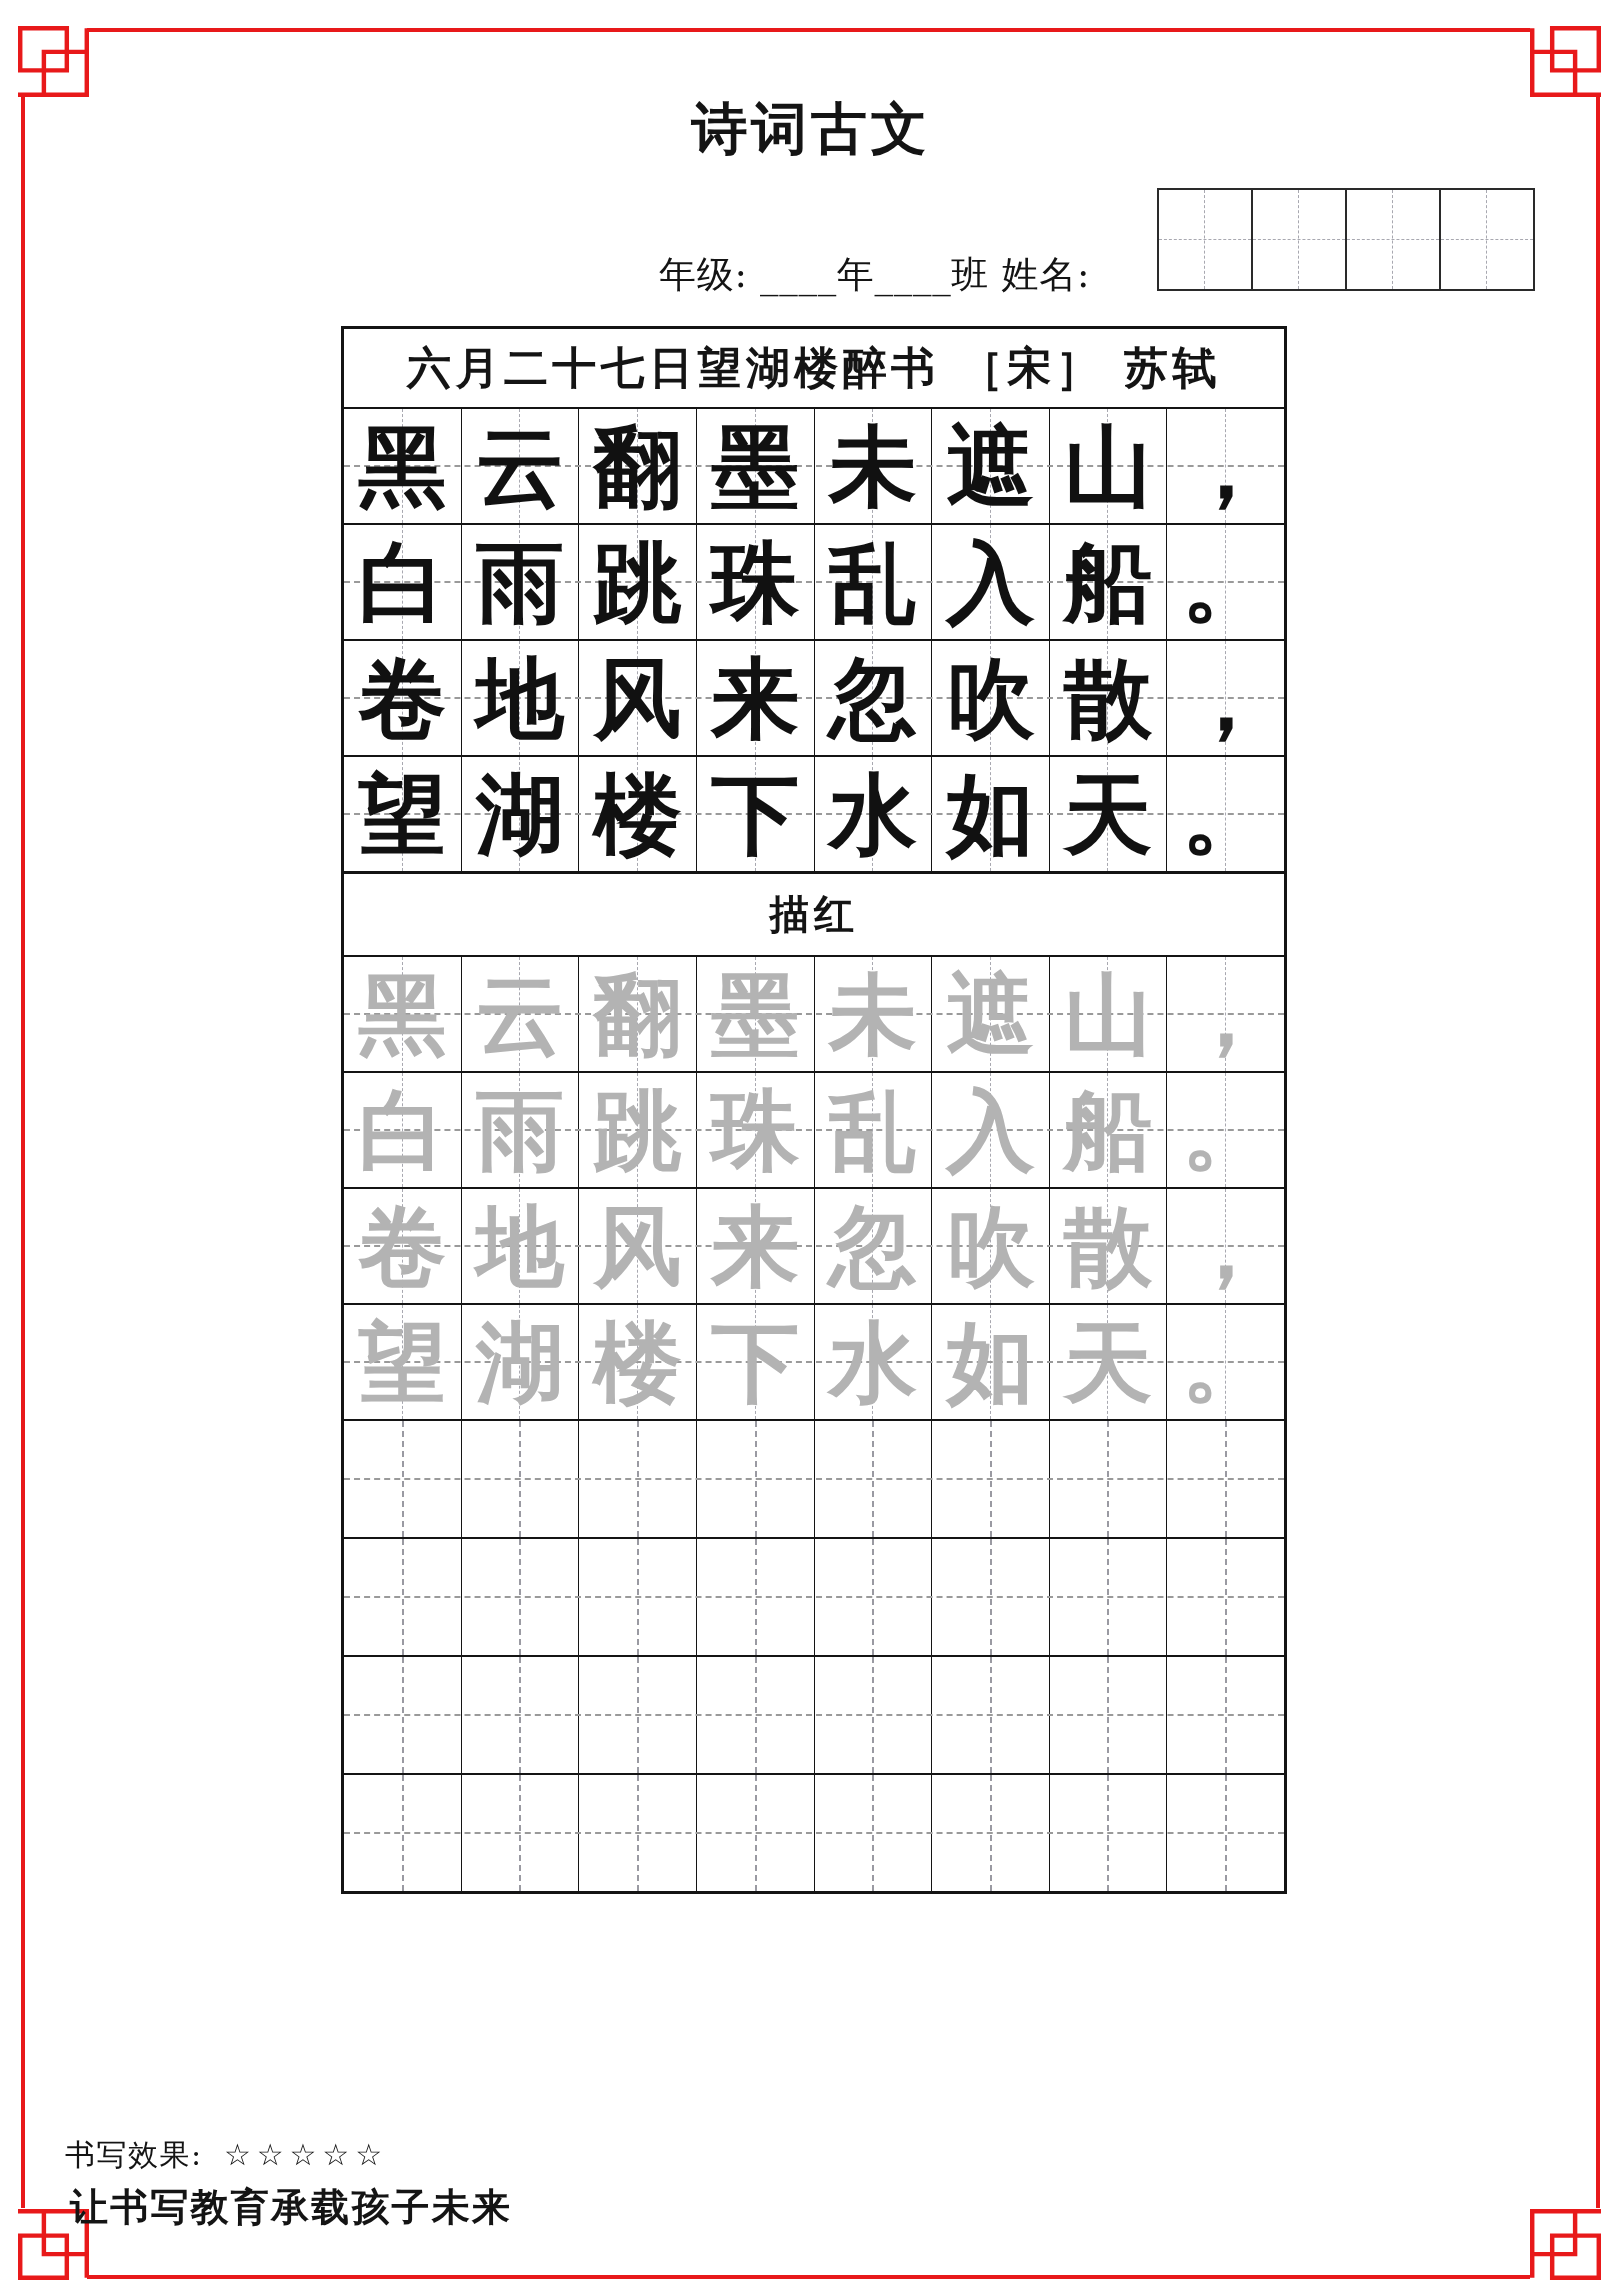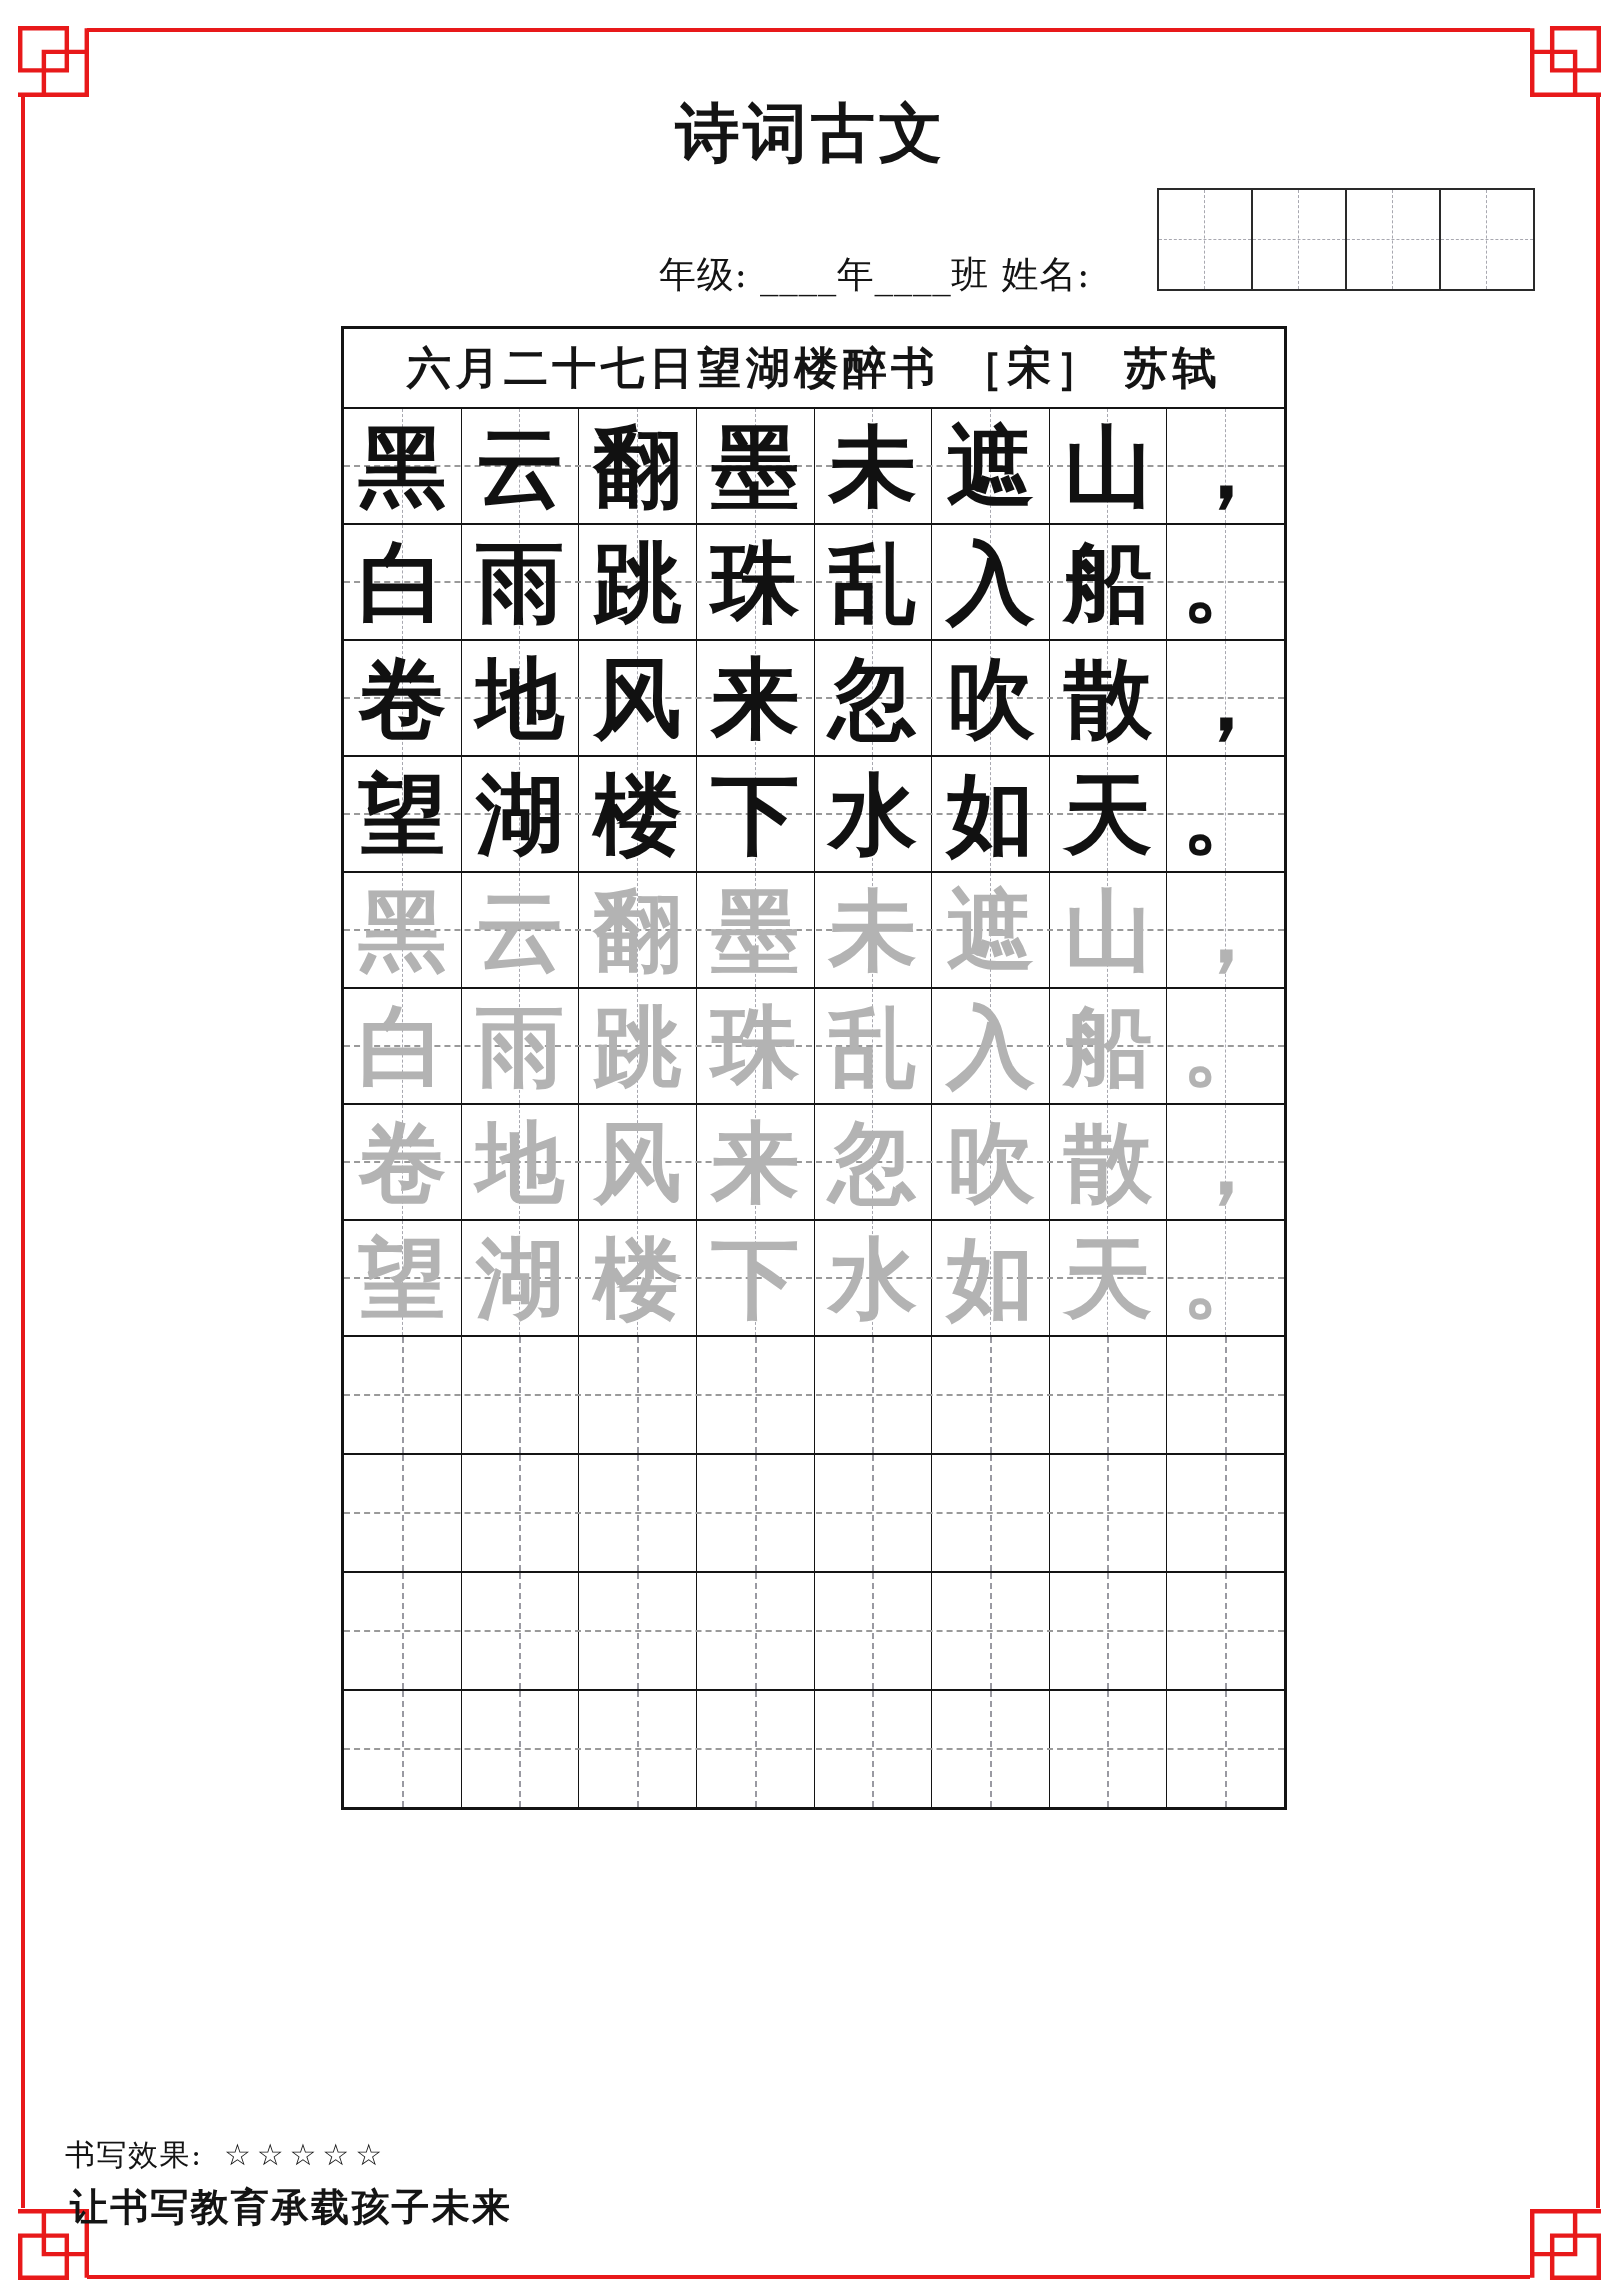--- a/index.html
+++ b/index.html
@@ -22,21 +22,21 @@
   .fl-right{left:1596px;top:96px;width:4.4px;height:2112px;}
   .corner{position:absolute;width:71px;height:71px;}
   .corner path{fill:none;stroke:var(--accent);stroke-width:6;}
   .c-tl{left:18.4px;top:26px;}
   .c-tr{right:16px;top:26px;transform:scaleX(-1);}
   .c-bl{left:18.4px;top:2209px;transform:scaleY(-1);}
   .c-br{right:16px;top:2209px;transform:scale(-1,-1);}
   
   .page-title{
     position:absolute;left:341px;top:96px;width:940px;text-align:center;
-    font-size:64px;font-weight:bold;letter-spacing:3.7px;line-height:1.15;
+    font-size:56px;font-weight:bold;letter-spacing:3.7px;line-height:1.15;
   }
   .grade-line{
     position:absolute;left:659px;top:250px;width:486px;
     font-size:37px;letter-spacing:0.7px;white-space:nowrap;
   }
   .name-grid{
     position:absolute;left:1157px;top:188px;width:378px;height:103px;
     border:2.9px solid #2a2a2a;display:flex;box-sizing:border-box;background:#fff;
   }
   .ng-cell{flex:1;position:relative;border-left:2.2px solid #2a2a2a;}
@@ -212,20 +212,21 @@
           <span class="glyph">如</span>
         </div>
         <div class="w-cell">
           <span class="glyph">天</span>
         </div>
         <div class="w-cell">
           <span class="glyph">。</span>
         </div>
       </div>
     </div>
+  <div class="row-header">描红</div>
   <div id="trace-rows">
       <div class="w-row trace">
         <div class="w-cell">
           <span class="glyph">黑</span>
         </div>
         <div class="w-cell">
           <span class="glyph">云</span>
         </div>
         <div class="w-cell">
           <span class="glyph">翻</span>

